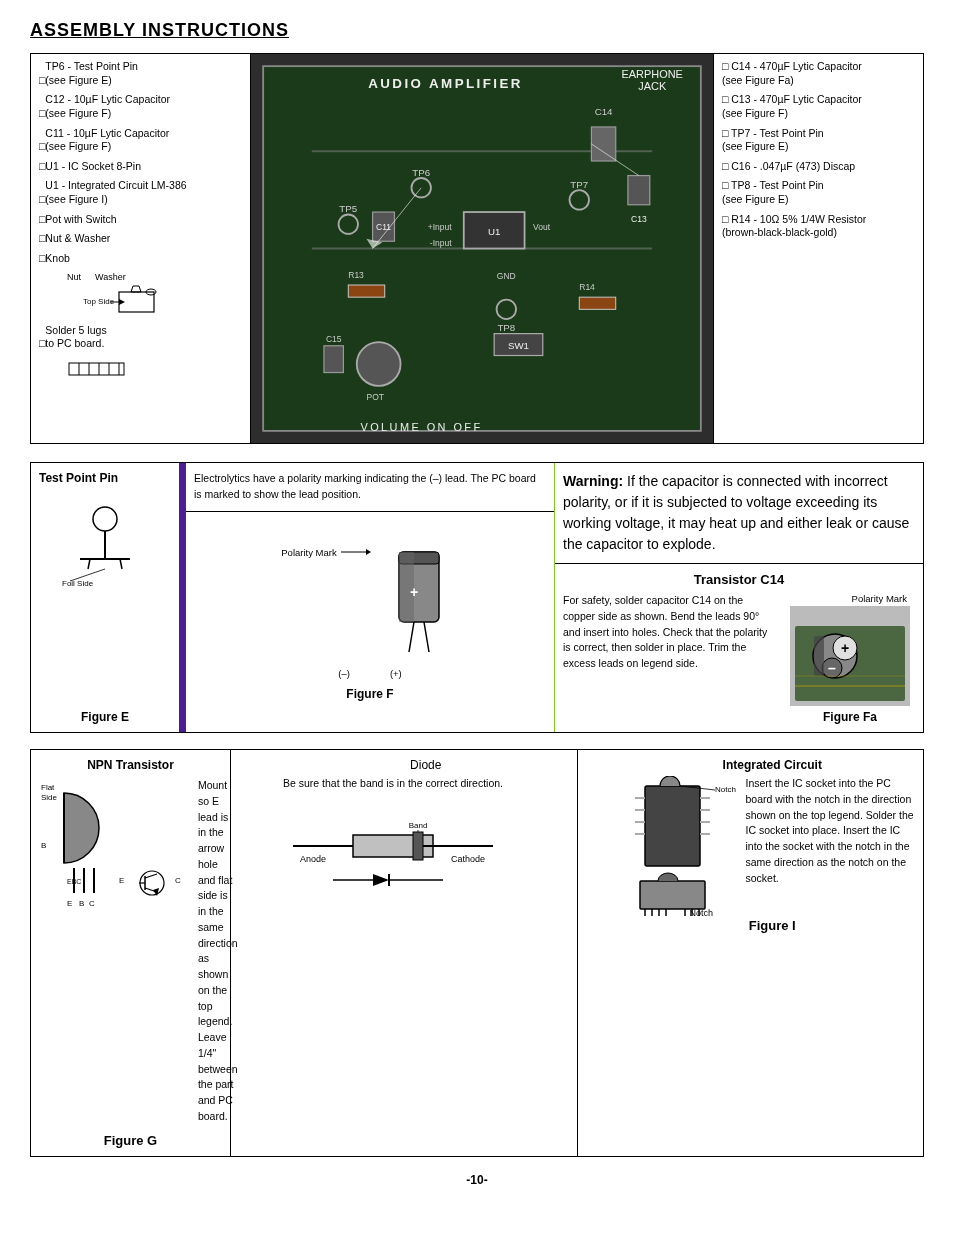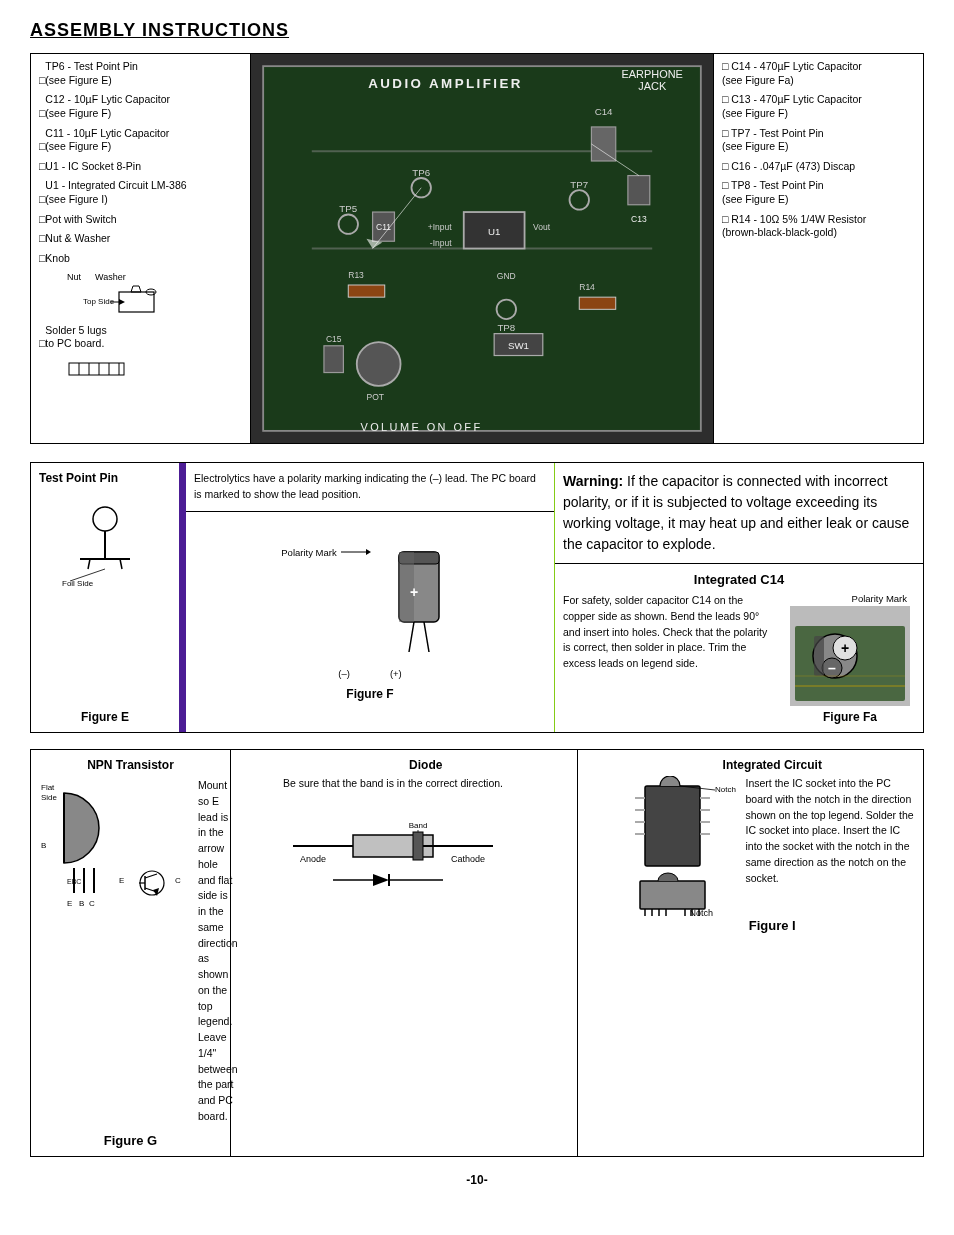--- a/index.html
+++ b/index.html
@@ -131,21 +131,21 @@
       text-align: center;
       margin-bottom: 6px;
     }
     .fig-h-box {
       flex: 1;
       border-right: 1px solid #000;
       padding: 8px;
       font-size: 10.5px;
     }
     .fig-h-title {
-      font-weight: bold;
+      font-weight: normal;
       font-size: 12px;
       text-align: center;
       margin-bottom: 4px;
     }
     .fig-i-box {
       flex: 1;
       padding: 8px;
       font-size: 10.5px;
     }
     .fig-i-title {
@@ -455,21 +455,21 @@
   </div>
 
   <div class="right-split">
 
     <div class="right-warning">
       <span style="font-weight:bold;">Warning:</span>
       <span>If the capacitor is connected with incorrect polarity, or if it is subjected to voltage exceeding its working voltage, it may heat up and either leak or cause the capacitor to explode.</span>
     </div>
 
     <div class="right-fa">
-      <div class="c14-title">Integrated C14</div>
+      <div class="c14-title">Transistor C14</div>
       <div class="fa-row">
         <div class="fa-text">
           <span>For safety, solder capacitor C14 on the copper side as shown.  Bend the leads 90° and insert into holes.   Check that the polarity is correct, then solder in place.  Trim the excess leads on legend side.</span>
         </div>
         <div class="fa-img-area">
           <div class="polarity-mark-label">Polarity Mark</div>
 
           <svg width="120" height="100">
 
             <rect width="120" height="100" fill="#bbb"></rect>

